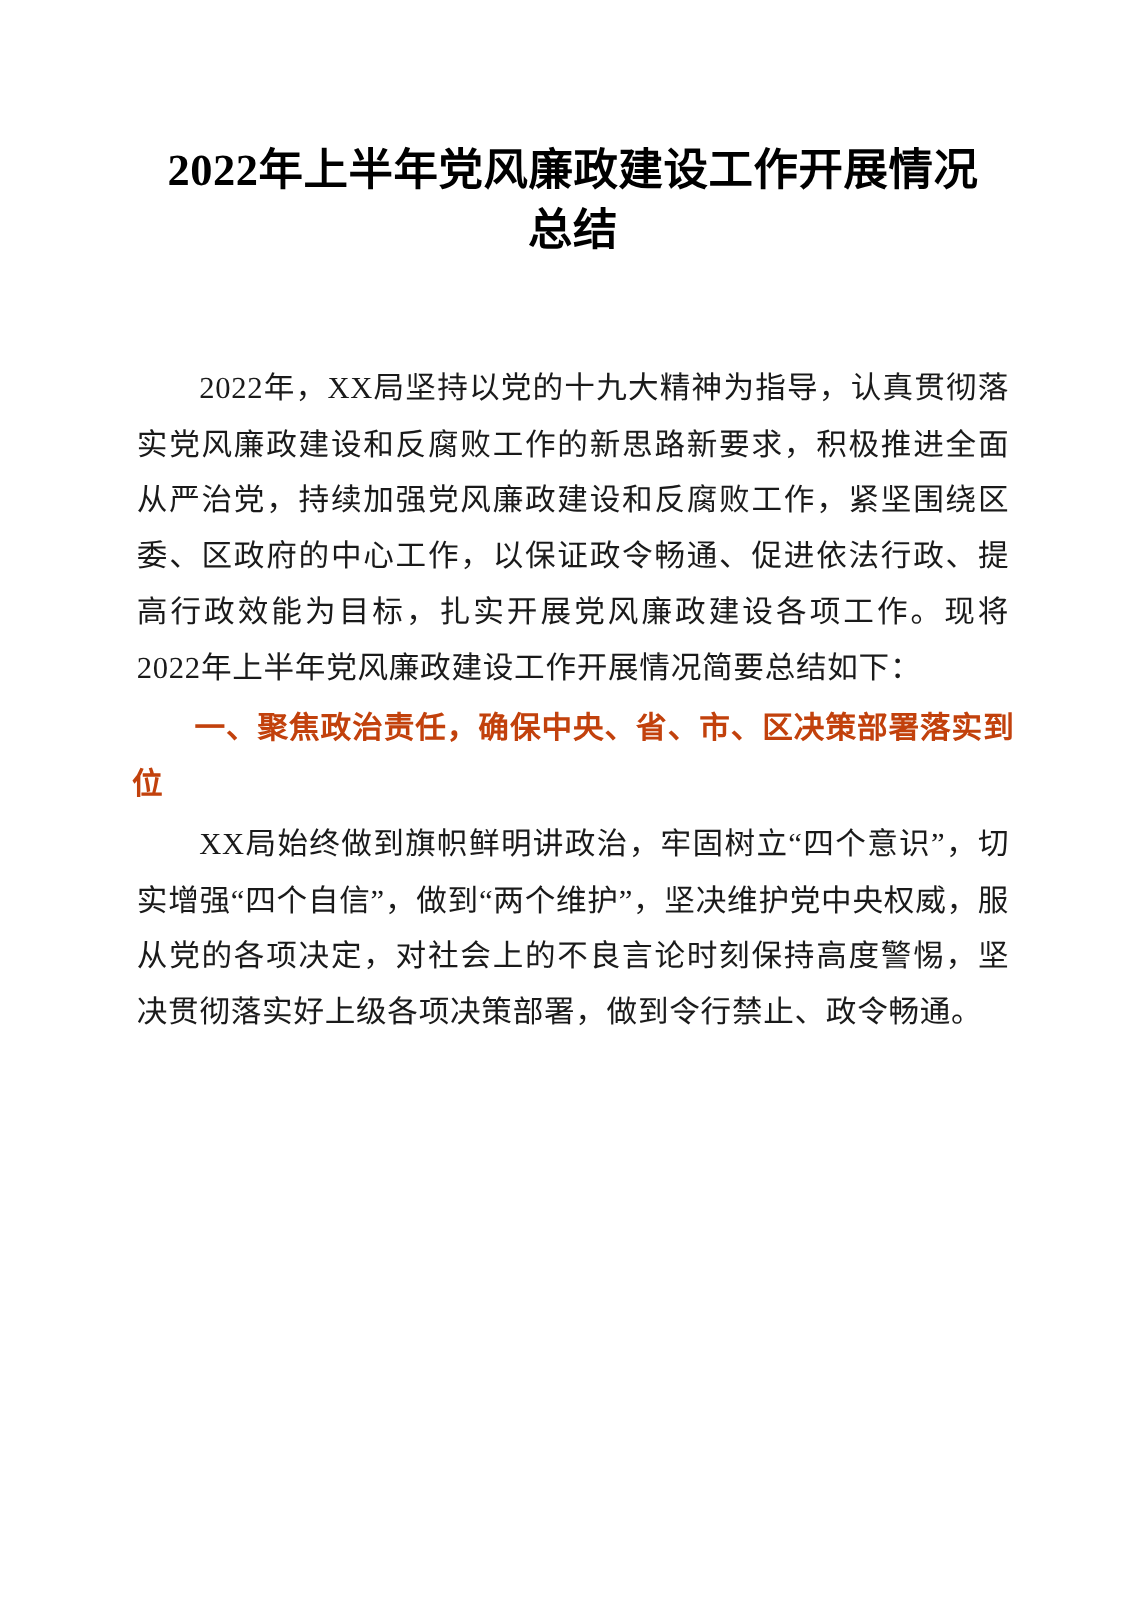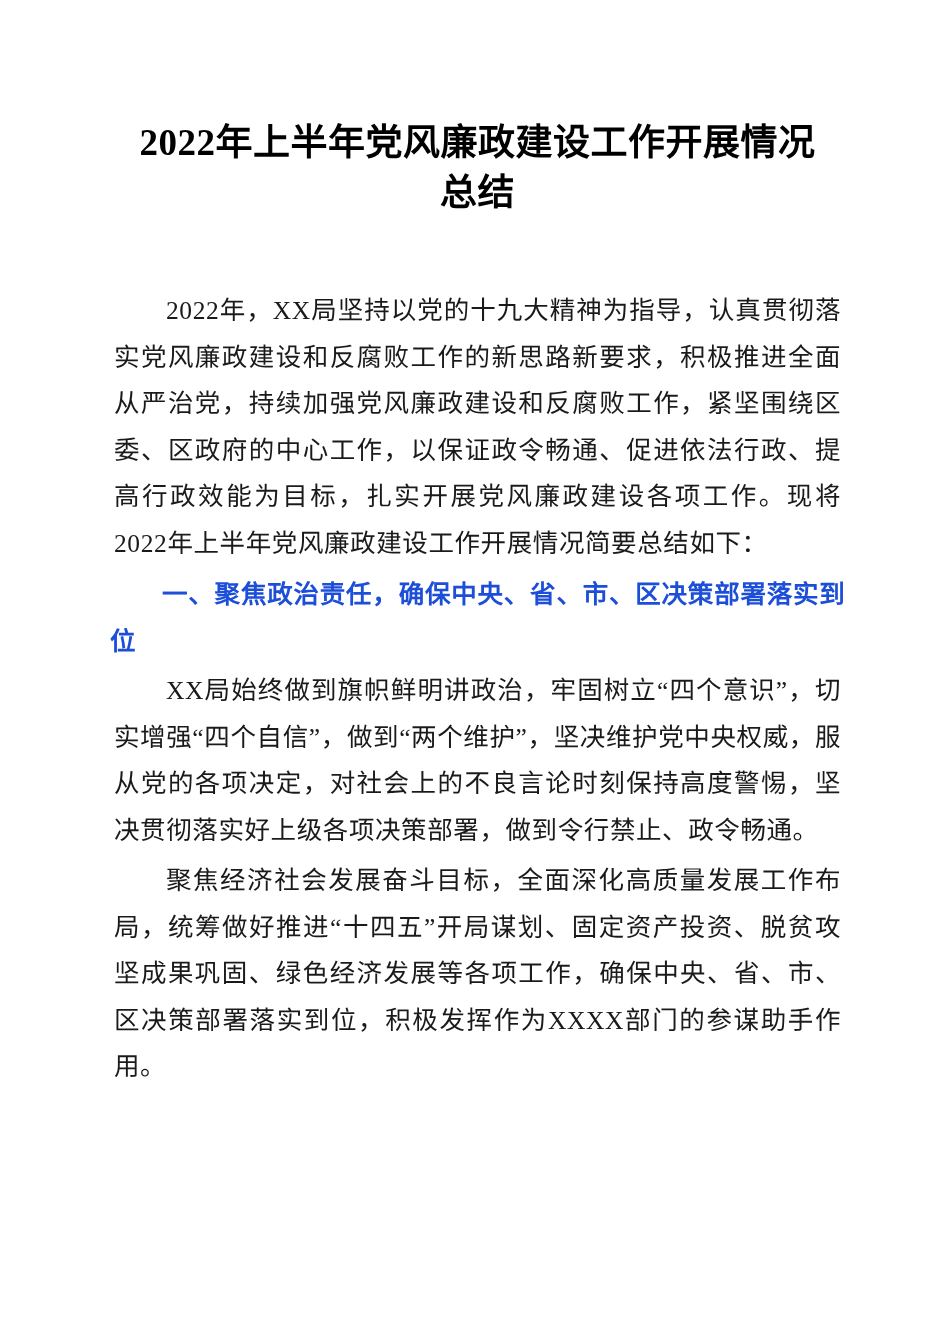--- a/index.html
+++ b/index.html
@@ -23,21 +23,21 @@
     width: 735px;
   }
   .doc-title {
     font-family: "Liberation Serif", "DejaVu Serif", serif;
     font-weight: bold;
     font-size: 37px;
     line-height: 50px;
     color: #000000;
     text-align: center;
     letter-spacing: 0.5px;
-    margin: 0 0 4px 0;
+    margin: 0 0 17px 0;
     padding: 0 22px;
     box-sizing: border-box;
   }
   .title-spacer {
     height: 62px;
   }
   p.para {
     font-family: "Liberation Serif", "DejaVu Serif", serif;
     font-size: 25.5px;
     line-height: 46.5px;
@@ -47,21 +47,21 @@
     text-align: justify;
     text-justify: inter-ideograph;
     text-indent: 52px;
     letter-spacing: 0.6px;
   }
   p.heading {
     font-family: "DejaVu Sans", "Liberation Sans", sans-serif;
     font-weight: bold;
     font-size: 25.5px;
     line-height: 46.5px;
-    color: #1d4ed8;
+    color: #c2410c;
     margin: 0;
     padding: 0;
     text-align: justify;
     text-justify: inter-ideograph;
     text-indent: 52px;
     letter-spacing: 0.2px;
   }
 </style>
 </head>
 <body>
@@ -72,17 +72,16 @@
     <h1 class="doc-title">2022年上半年党风廉政建设工作开展情况总结</h1>
 
     <div class="title-spacer"></div>
 
     <p class="para">2022年，XX局坚持以党的十九大精神为指导，认真贯彻落实党风廉政建设和反腐败工作的新思路新要求，积极推进全面从严治党，持续加强党风廉政建设和反腐败工作，紧坚围绕区委、区政府的中心工作，以保证政令畅通、促进依法行政、提高行政效能为目标，扎实开展党风廉政建设各项工作。现将2022年上半年党风廉政建设工作开展情况简要总结如下：</p>
 
     <p class="heading">一、聚焦政治责任，确保中央、省、市、区决策部署落实到位</p>
 
     <p class="para">XX局始终做到旗帜鲜明讲政治，牢固树立“四个意识”，切实增强“四个自信”，做到“两个维护”，坚决维护党中央权威，服从党的各项决定，对社会上的不良言论时刻保持高度警惕，坚决贯彻落实好上级各项决策部署，做到令行禁止、政令畅通。</p>
 
-    <p class="para">聚焦经济社会发展奋斗目标，全面深化高质量发展工作布局，统筹做好推进“十四五”开局谋划、固定资产投资、脱贫攻坚成果巩固、绿色经济发展等各项工作，确保中央、省、市、区决策部署落实到位，积极发挥作为XXXX部门的参谋助手作用。</p>
 
 
   </div>
 </div>
 
 </body></html>

